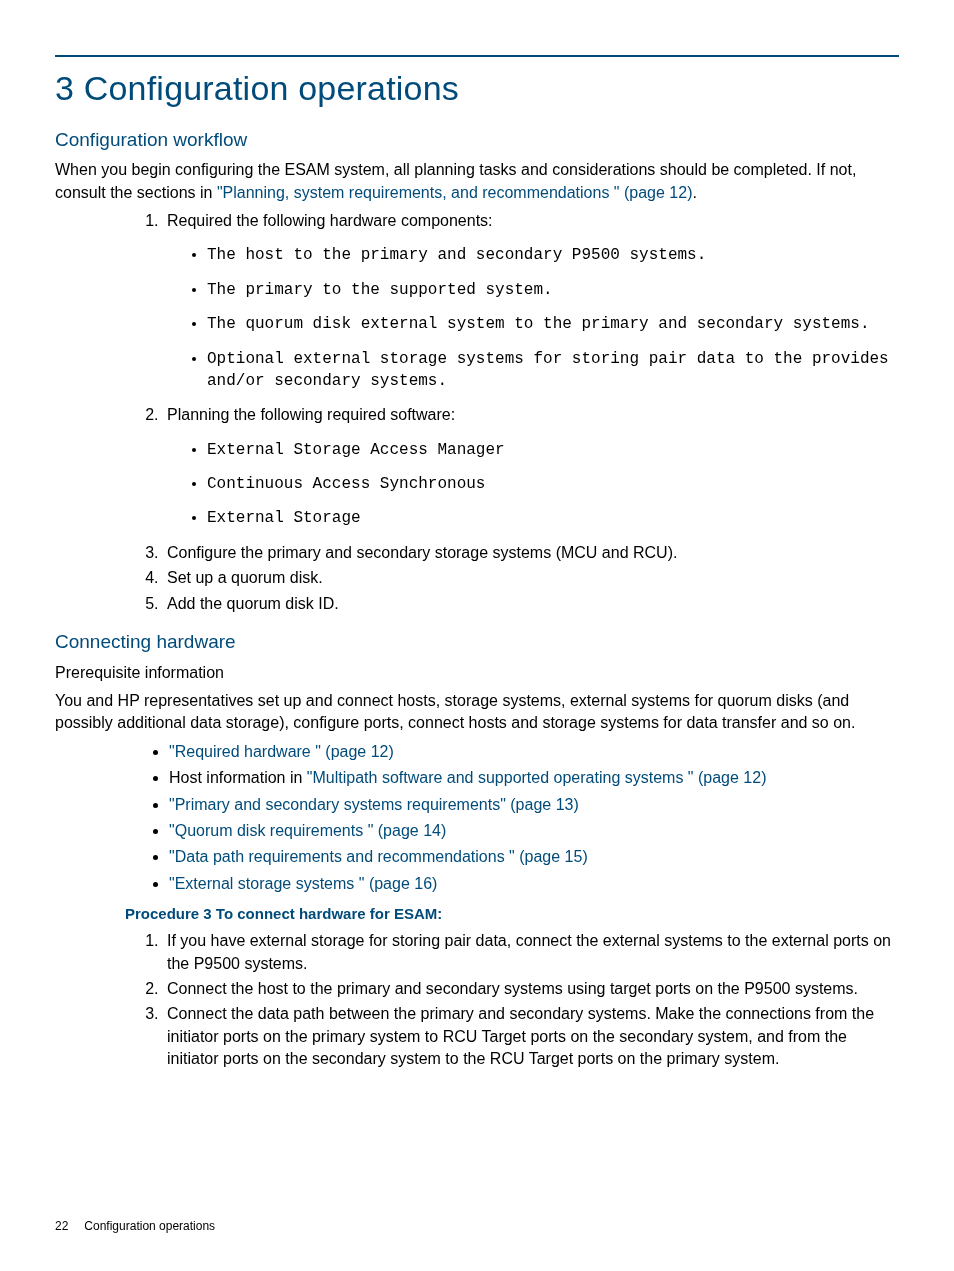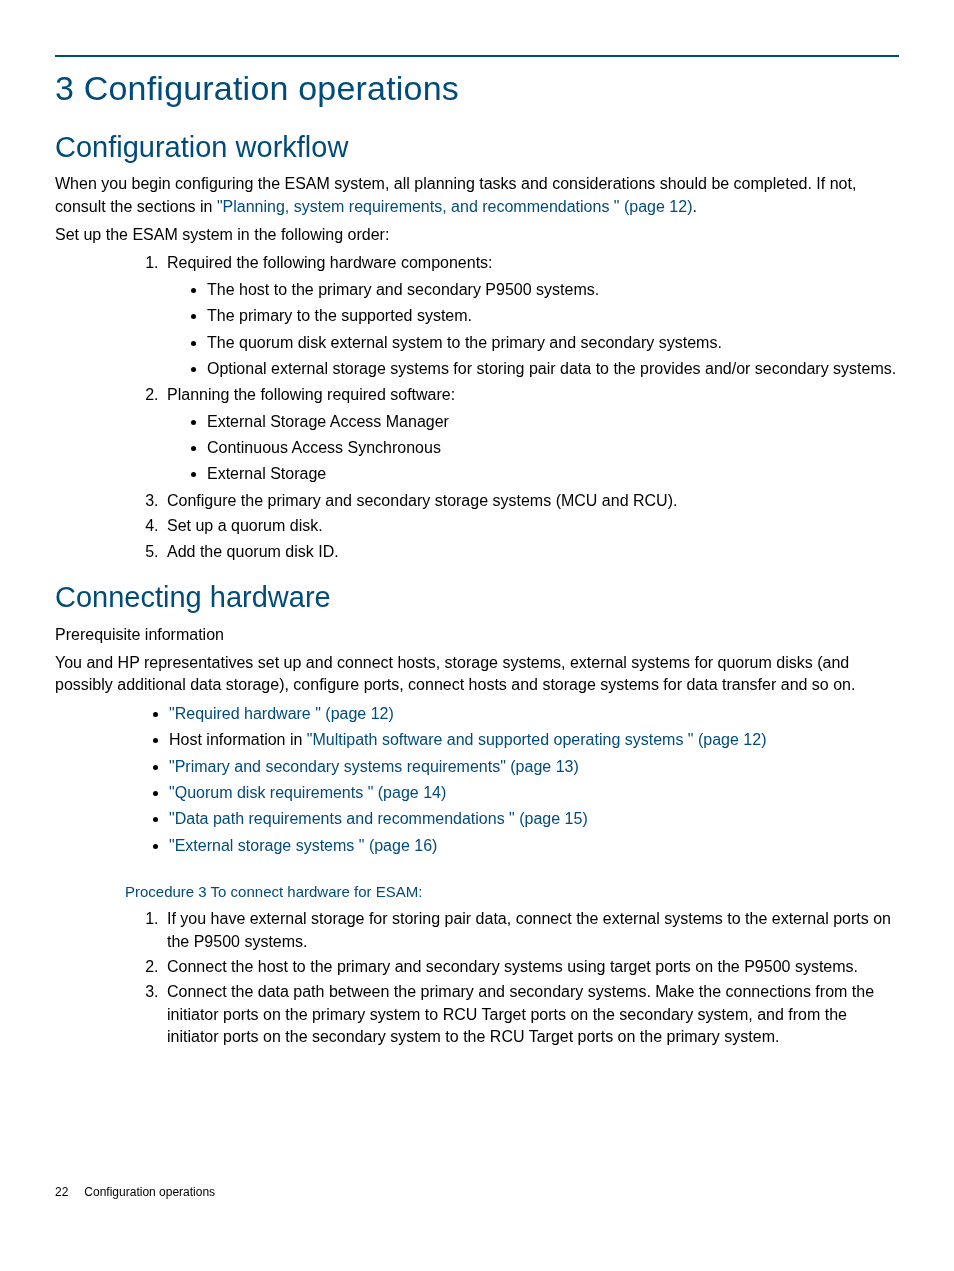--- a/index.html
+++ b/index.html
@@ -24,21 +24,21 @@
   }
   .h1 {
     color: #004b7a;
     font-size: 34px;
     font-weight: normal;
     margin: 0 0 14px 0;
     letter-spacing: 0.2px;
   }
   .h2 {
     color: #004b7a;
-    font-size: 29px;
+    font-size: 19px;
     font-weight: normal;
     margin: 14px 0 6px 0;
   }
   .indent1 {
     margin-left: 70px;
   }
   .p {
     margin: 4px 0 6px 0;
   }
   a.xref {
@@ -52,39 +52,40 @@
   ol.num > li {
     padding-left: 4px;
     margin: 3px 0;
   }
   ul.bul {
     list-style: disc;
     margin: 4px 0 4px 0;
     padding-left: 40px;
   }
   ul.bul > li {
-    margin: 4px 0;
+    margin: 12px 0;
+    font-family: Liberation Mono, monospace;
   }
   ul.bul-top {
     list-style: disc;
     margin: 4px 0 4px 90px;
     padding-left: 24px;
   }
   ul.bul-top > li {
     margin: 4px 0;
   }
   .proc-title {
     color: #004b7a;
-    font-weight: normal;
+    font-weight: bold;
     font-size: 15px;
-    margin: 24px 0 6px 70px;
+    margin: 8px 0 6px 70px;
   }
   .footer {
     position: absolute;
-    bottom: 46px;
+    bottom: 12px;
     left: 55px;
     font-size: 12px;
   }
   .footer .pg {
     margin-right: 16px;
   }
 </style>
 </head>
 <body>
 
@@ -93,21 +94,20 @@
 
   <div class="h1">3 Configuration operations</div>
 
 
   <div class="h2">Configuration workflow</div>
 
   <div class="indent1 p">
     <span>When you begin configuring the ESAM system, all planning tasks and considerations should be completed. If not, consult the sections in </span><a class="xref" href="#">"Planning, system requirements, and recommendations " (page 12)</a><span>.</span>
   </div>
 
-  <div class="indent1 p">Set up the ESAM system in the following order:</div>
 
   <ol class="num">
     <li>
       <span>Required the following hardware components:</span>
       <ul class="bul">
         <li>The host to the primary and secondary P9500 systems.</li>
         <li>The primary to the supported system.</li>
         <li>The quorum disk external system to the primary and secondary systems.</li>
         <li>Optional external storage systems for storing pair data to the provides and/or secondary systems.</li>
       </ul>

